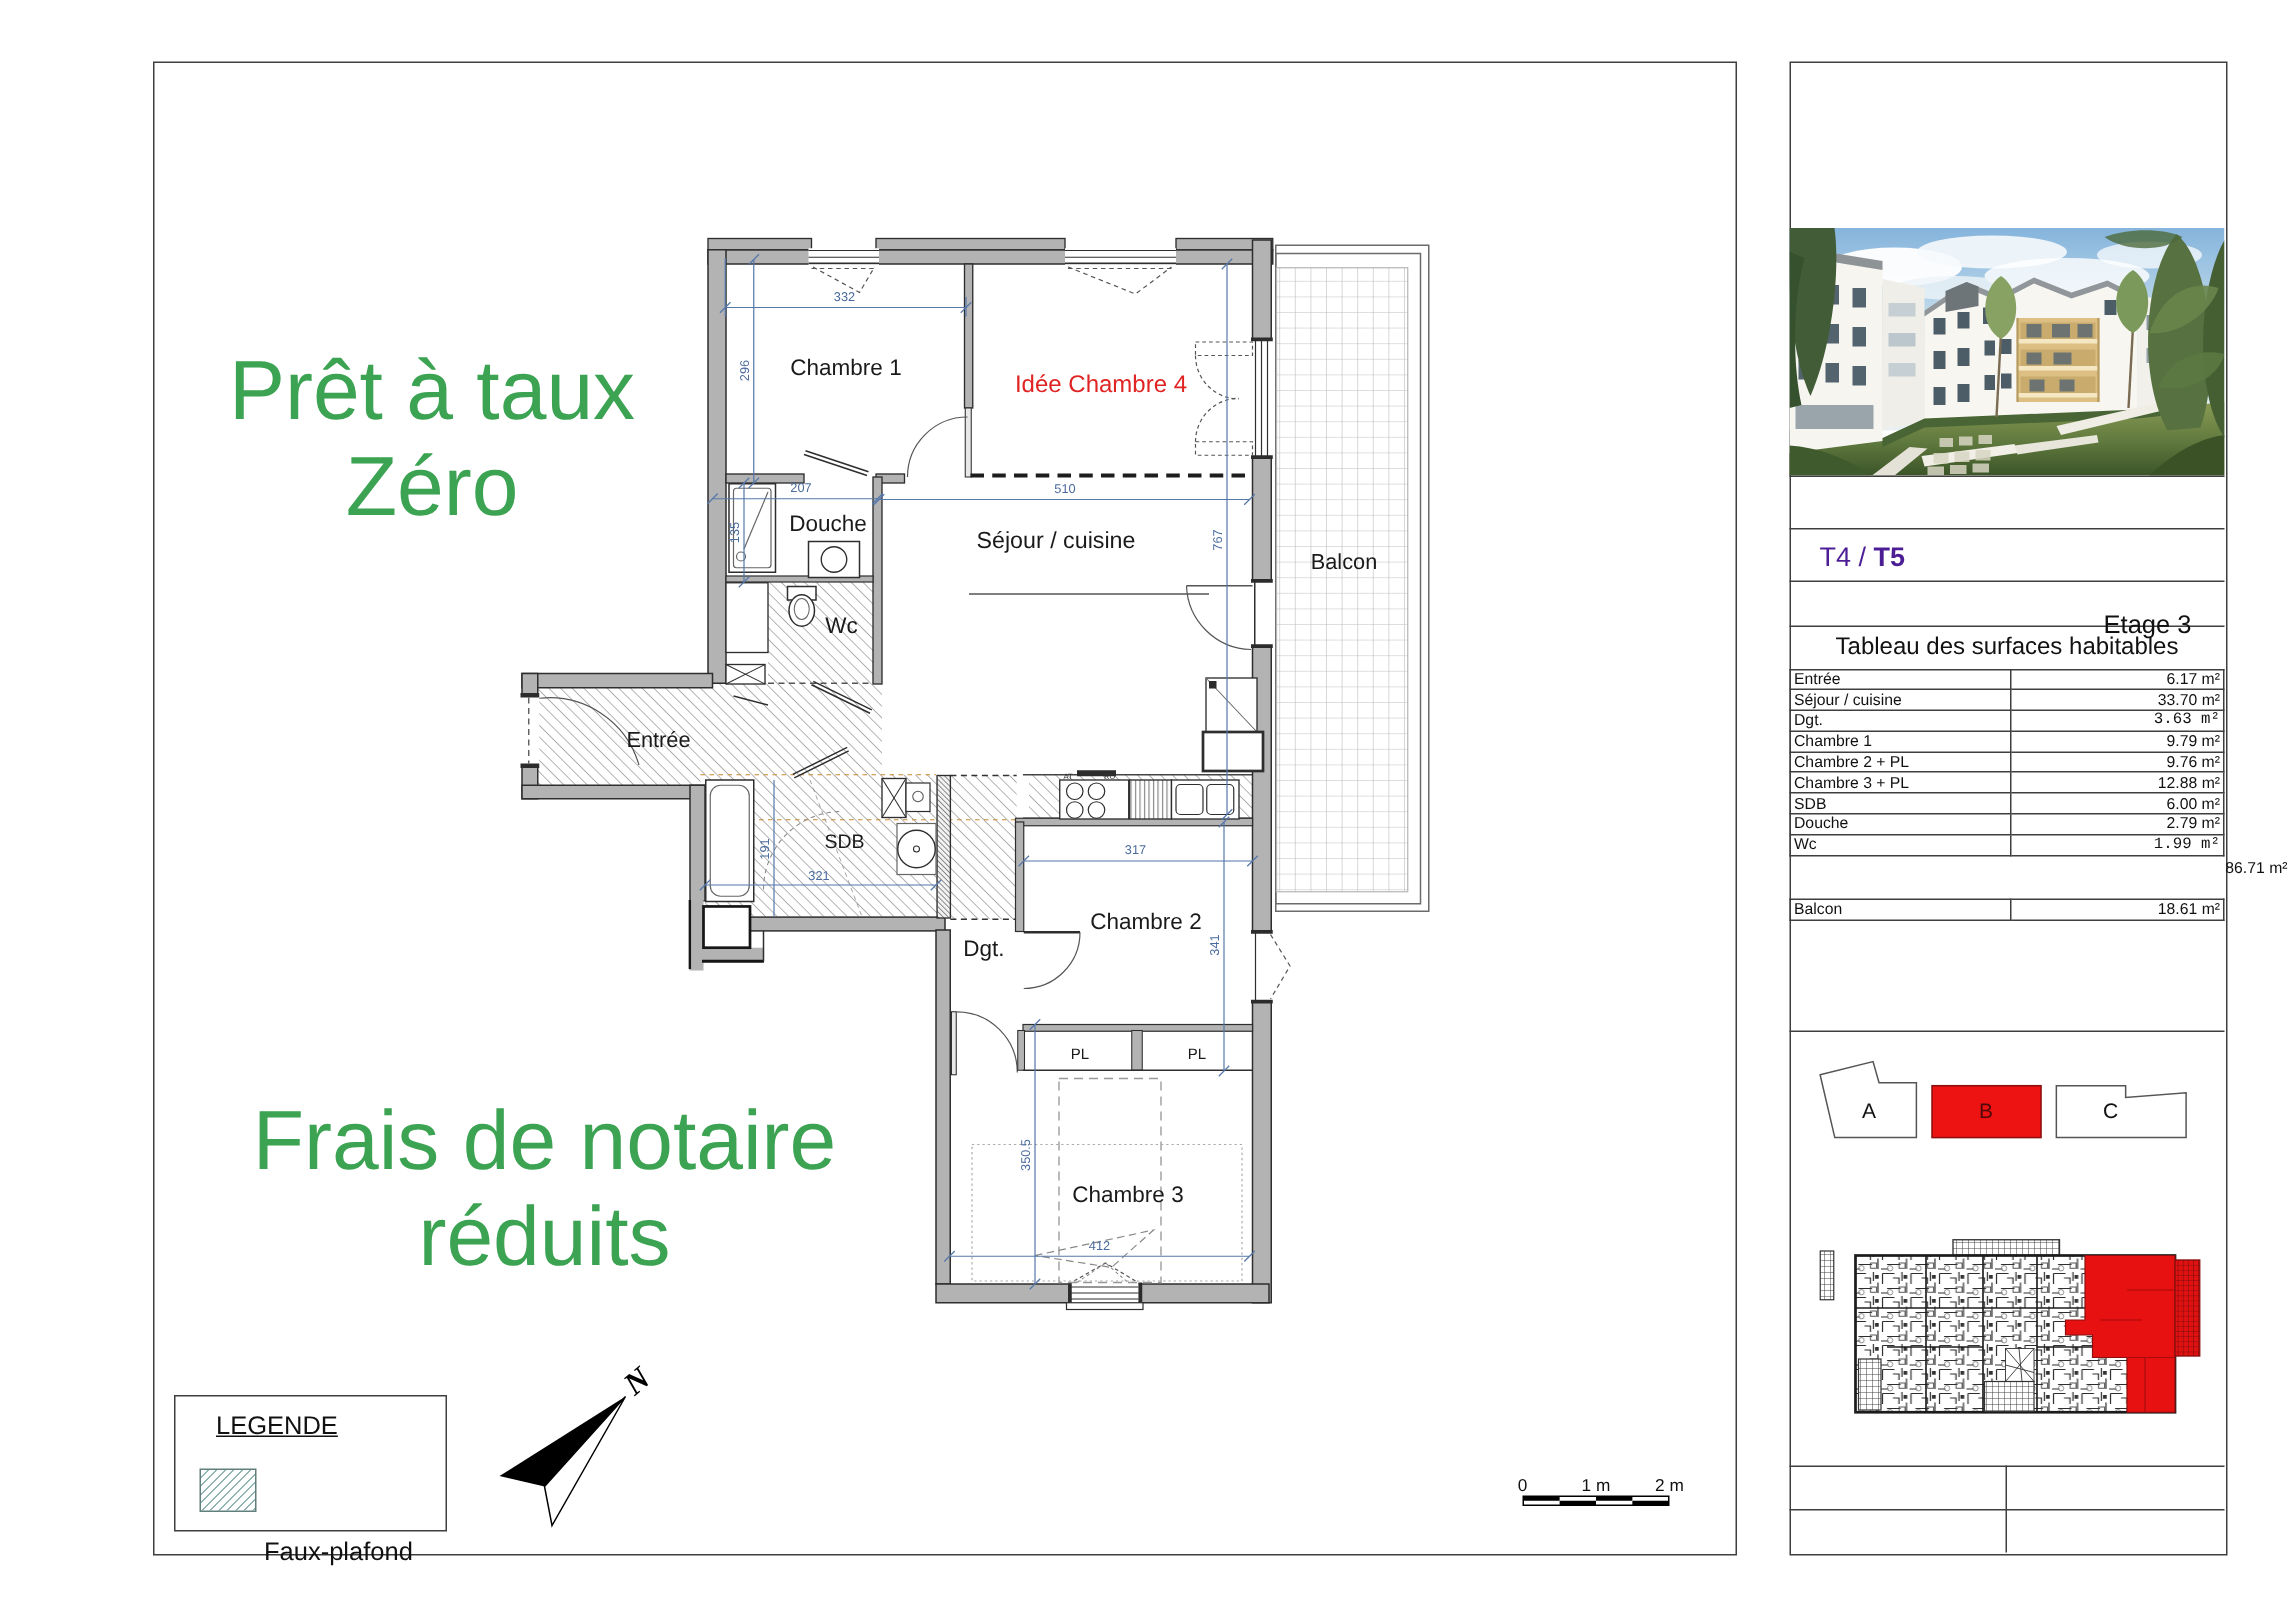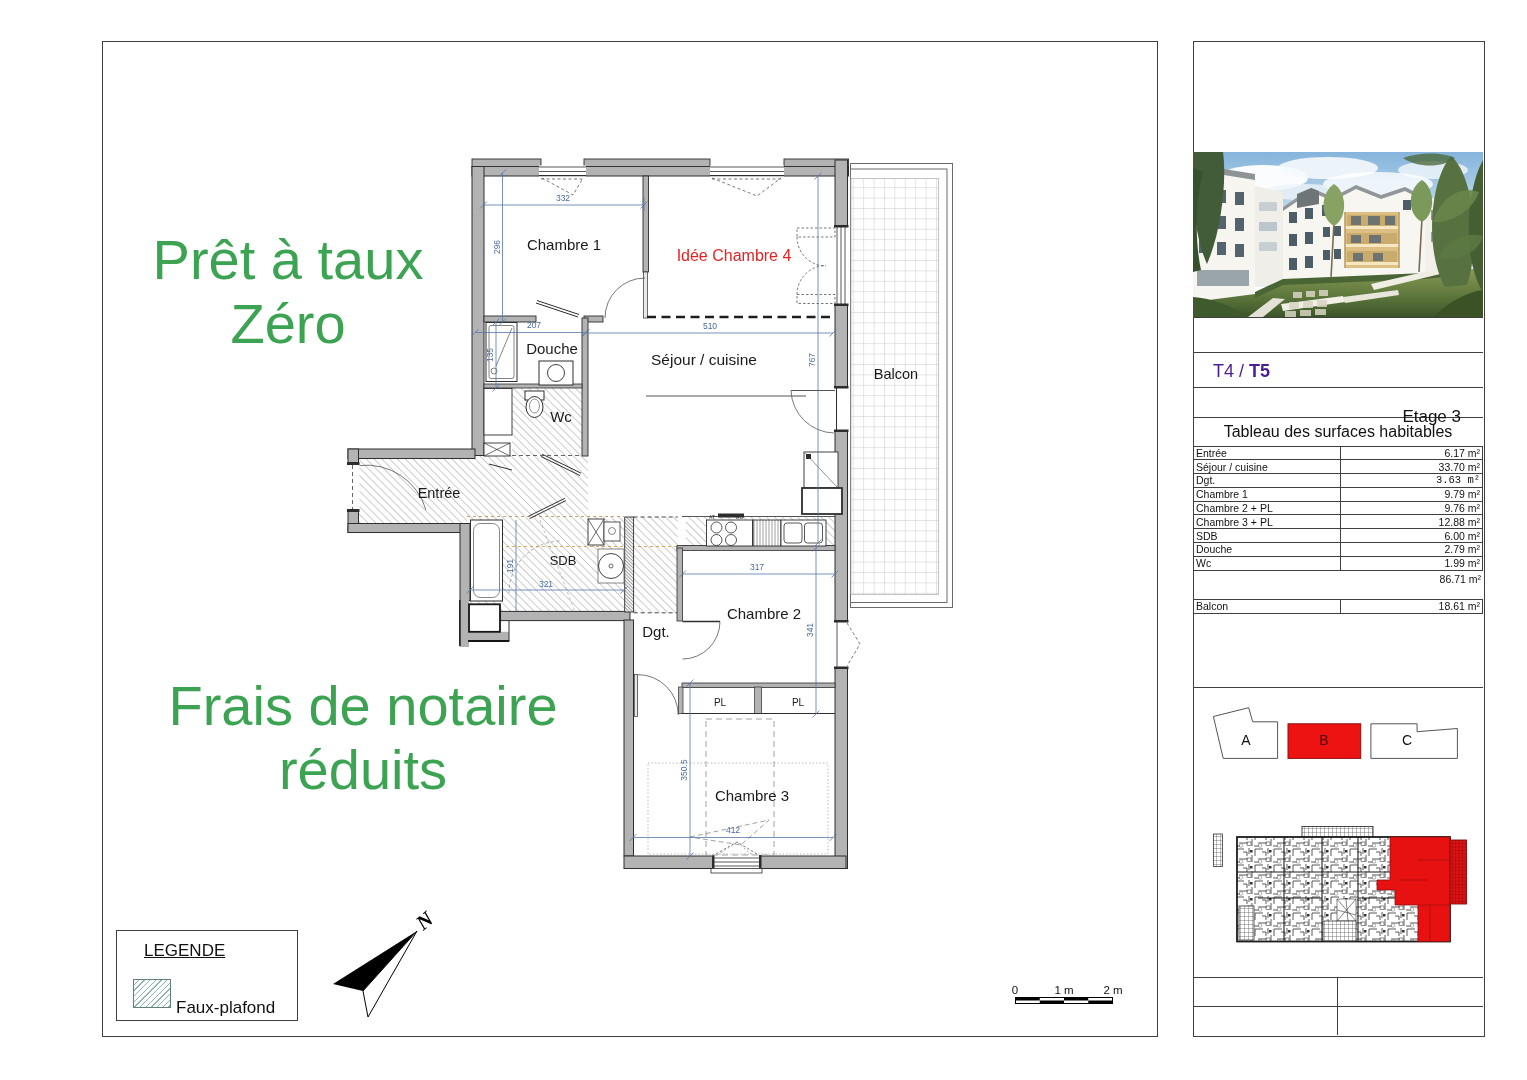--- a/index.html
+++ b/index.html
@@ -6,29 +6,29 @@
     font-family:"Liberation Sans", sans-serif;}
   .abs{position:absolute;}
 </style>
 </head>
 <body>
 
 <div class="abs" style="left:102px;top:41px;width:1054px;height:994px;border:1px solid #3f3f3f;"></div>
 
 <div class="abs" style="left:103px;top:186px;width:370px;text-align:center;color:#3ca353;font-size:56px;line-height:64px;margin-top:42px;">Prêt à taux<br>Zéro</div>
 
-<div class="abs" style="left:153px;top:674px;width:420px;text-align:center;color:#3ca353;font-size:56px;line-height:64px;">Frais de notaire<br>réduits</div>
+<div class="abs" style="left:153px;top:728px;width:420px;text-align:center;color:#3ca353;font-size:56px;line-height:64px;">Frais de notaire<br>réduits</div>
 
 <div class="abs" style="left:116px;top:930px;width:180px;height:89px;border:1px solid #3f3f3f;"></div>
 
 <div class="abs" style="left:144px;top:941px;font-size:17px;color:#111;text-decoration:underline;">LEGENDE</div>
 
 <div class="abs" style="left:133px;top:979px;width:36px;height:27px;border:1px solid #607f7d;background:repeating-linear-gradient(135deg,#ffffff 0px,#ffffff 3px,#8fb5b1 3px,#8fb5b1 4px);"></div>
 
-<div class="abs" style="left:176px;top:998px;font-size:17px;color:#111;">Faux-plafond</div>
+<div class="abs" style="left:176px;top:1025px;font-size:17px;color:#111;">Faux-plafond</div>
 
 <svg class="abs" style="left:320px;top:895px;" width="125" height="130" viewBox="320 895 125 130">
   <polygon points="333,984 363,991 417,931" fill="#000"></polygon>
   <polygon points="363,991 417,931 368,1017" fill="#fff" stroke="#000" stroke-width="1"></polygon>
   <text x="429" y="926" font-family="Liberation Serif, serif" font-style="italic" font-weight="bold" font-size="21" transform="rotate(-40 429 926)" text-anchor="middle" fill="#000">N</text>
 </svg>
 
 <svg class="abs" style="left:1000px;top:975px;" width="140" height="40" viewBox="1000 975 140 40">
   <text x="1015" y="994" font-size="11.5" text-anchor="middle" fill="#111">0</text>
   <text x="1064" y="994" font-size="11.5" text-anchor="middle" fill="#111">1 m</text>
@@ -566,27 +566,27 @@
   <tr style="height:13.8px;">
           <td style="border:1px solid #3f3f3f;padding:0 0 0 2px;">SDB</td>
           <td style="border:1px solid #3f3f3f;border-left:none;text-align:right;padding:0 2px 0 0;">6.00 m²</td>
         </tr>
   <tr style="height:13.8px;">
           <td style="border:1px solid #3f3f3f;padding:0 0 0 2px;">Douche</td>
           <td style="border:1px solid #3f3f3f;border-left:none;text-align:right;padding:0 2px 0 0;">2.79 m²</td>
         </tr>
   <tr style="height:13.8px;">
           <td style="border:1px solid #3f3f3f;padding:0 0 0 2px;">Wc</td>
-          <td style="border:1px solid #3f3f3f;border-left:none;text-align:right;padding:0 2px 0 0;">1.99 m²</td>
+          <td style="border:1px solid #3f3f3f;border-left:none;text-align:right;padding:0 2px 0 0;font-family:Liberation Mono, monospace;">1.99 m²</td>
         </tr>
 </tbody>
     </table>
 </div>
 
-<div class="abs" style="left:1193px;top:573px;width:288px;text-align:right;font-size:10.5px;color:#111;">86.71 m²</div>
+<div class="abs" style="left:1193px;top:573px;width:288px;text-align:right;font-size:10.5px;color:#111;padding-left:44px;">86.71 m²</div>
 
 <div class="abs" style="left:1193px;top:599px;width:290px;">
 <table style="border-collapse:collapse;width:290px;font-size:10.5px;color:#111;table-layout:fixed;">
   <tbody>
         <tr style="height:13.8px;">
           <td style="border:1px solid #3f3f3f;width:144px;padding:0 0 0 2px;">Balcon</td>
           <td style="border:1px solid #3f3f3f;border-left:none;text-align:right;padding:0 2px 0 0;">18.61 m²</td>
         </tr>
 </tbody>
     </table>

